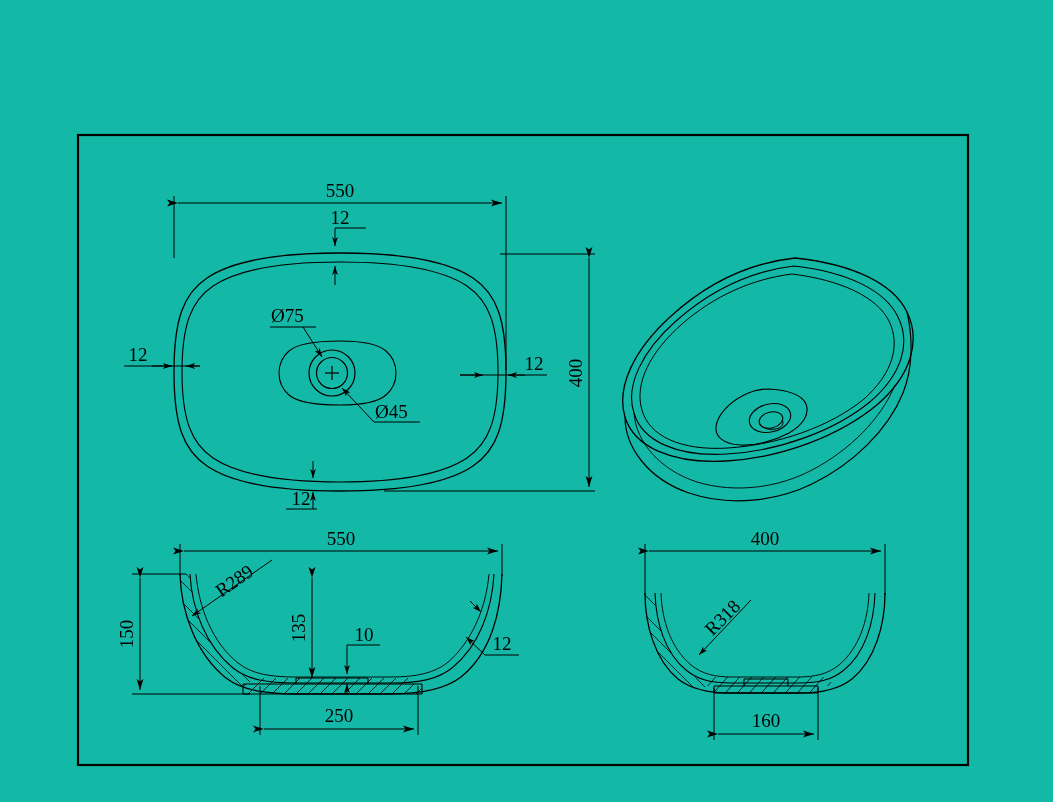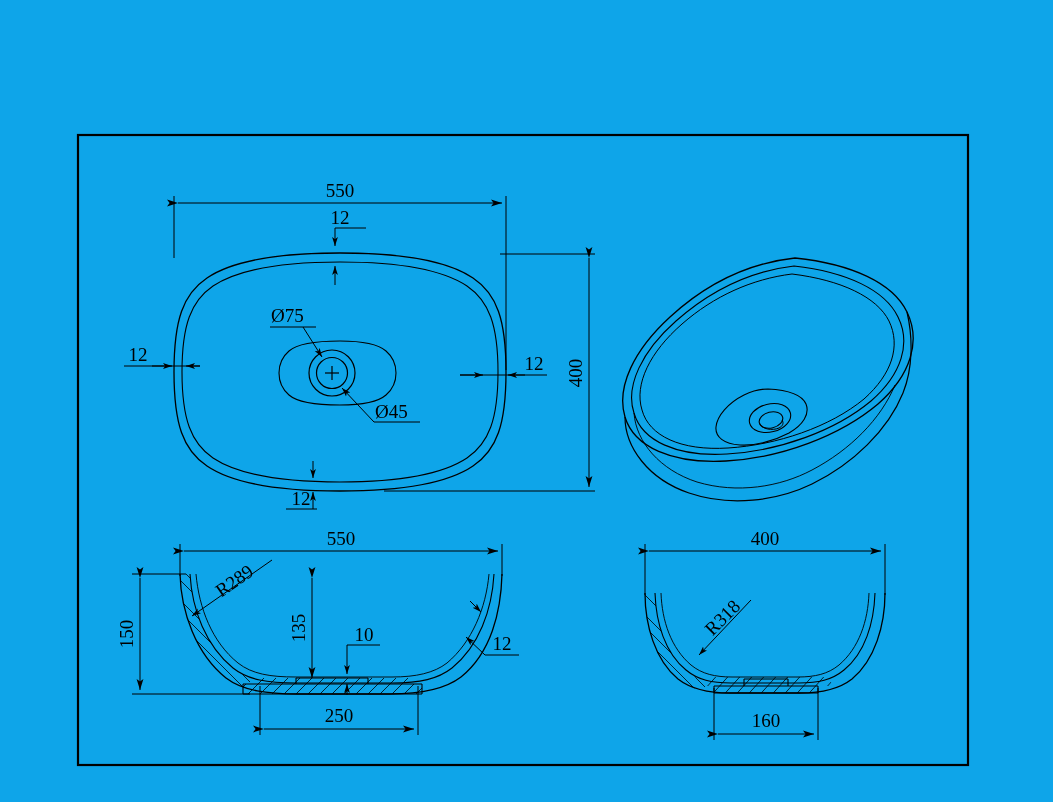--- a/index.html
+++ b/index.html
@@ -10,21 +10,21 @@
   body {
     width: 1053px;
     height: 802px;
     font-family: "Liberation Serif", "DejaVu Serif", serif;
     overflow: hidden;
   }
   #sheet {
     position: relative;
     width: 1053px;
     height: 802px;
-    background: #0ea5e9;
+    background: #14b8a6;
   }
   #drawing-svg {
     position: absolute;
     left: 0;
     top: 0;
     width: 1053px;
     height: 802px;
     display: block;
   }
   .dimtext {

